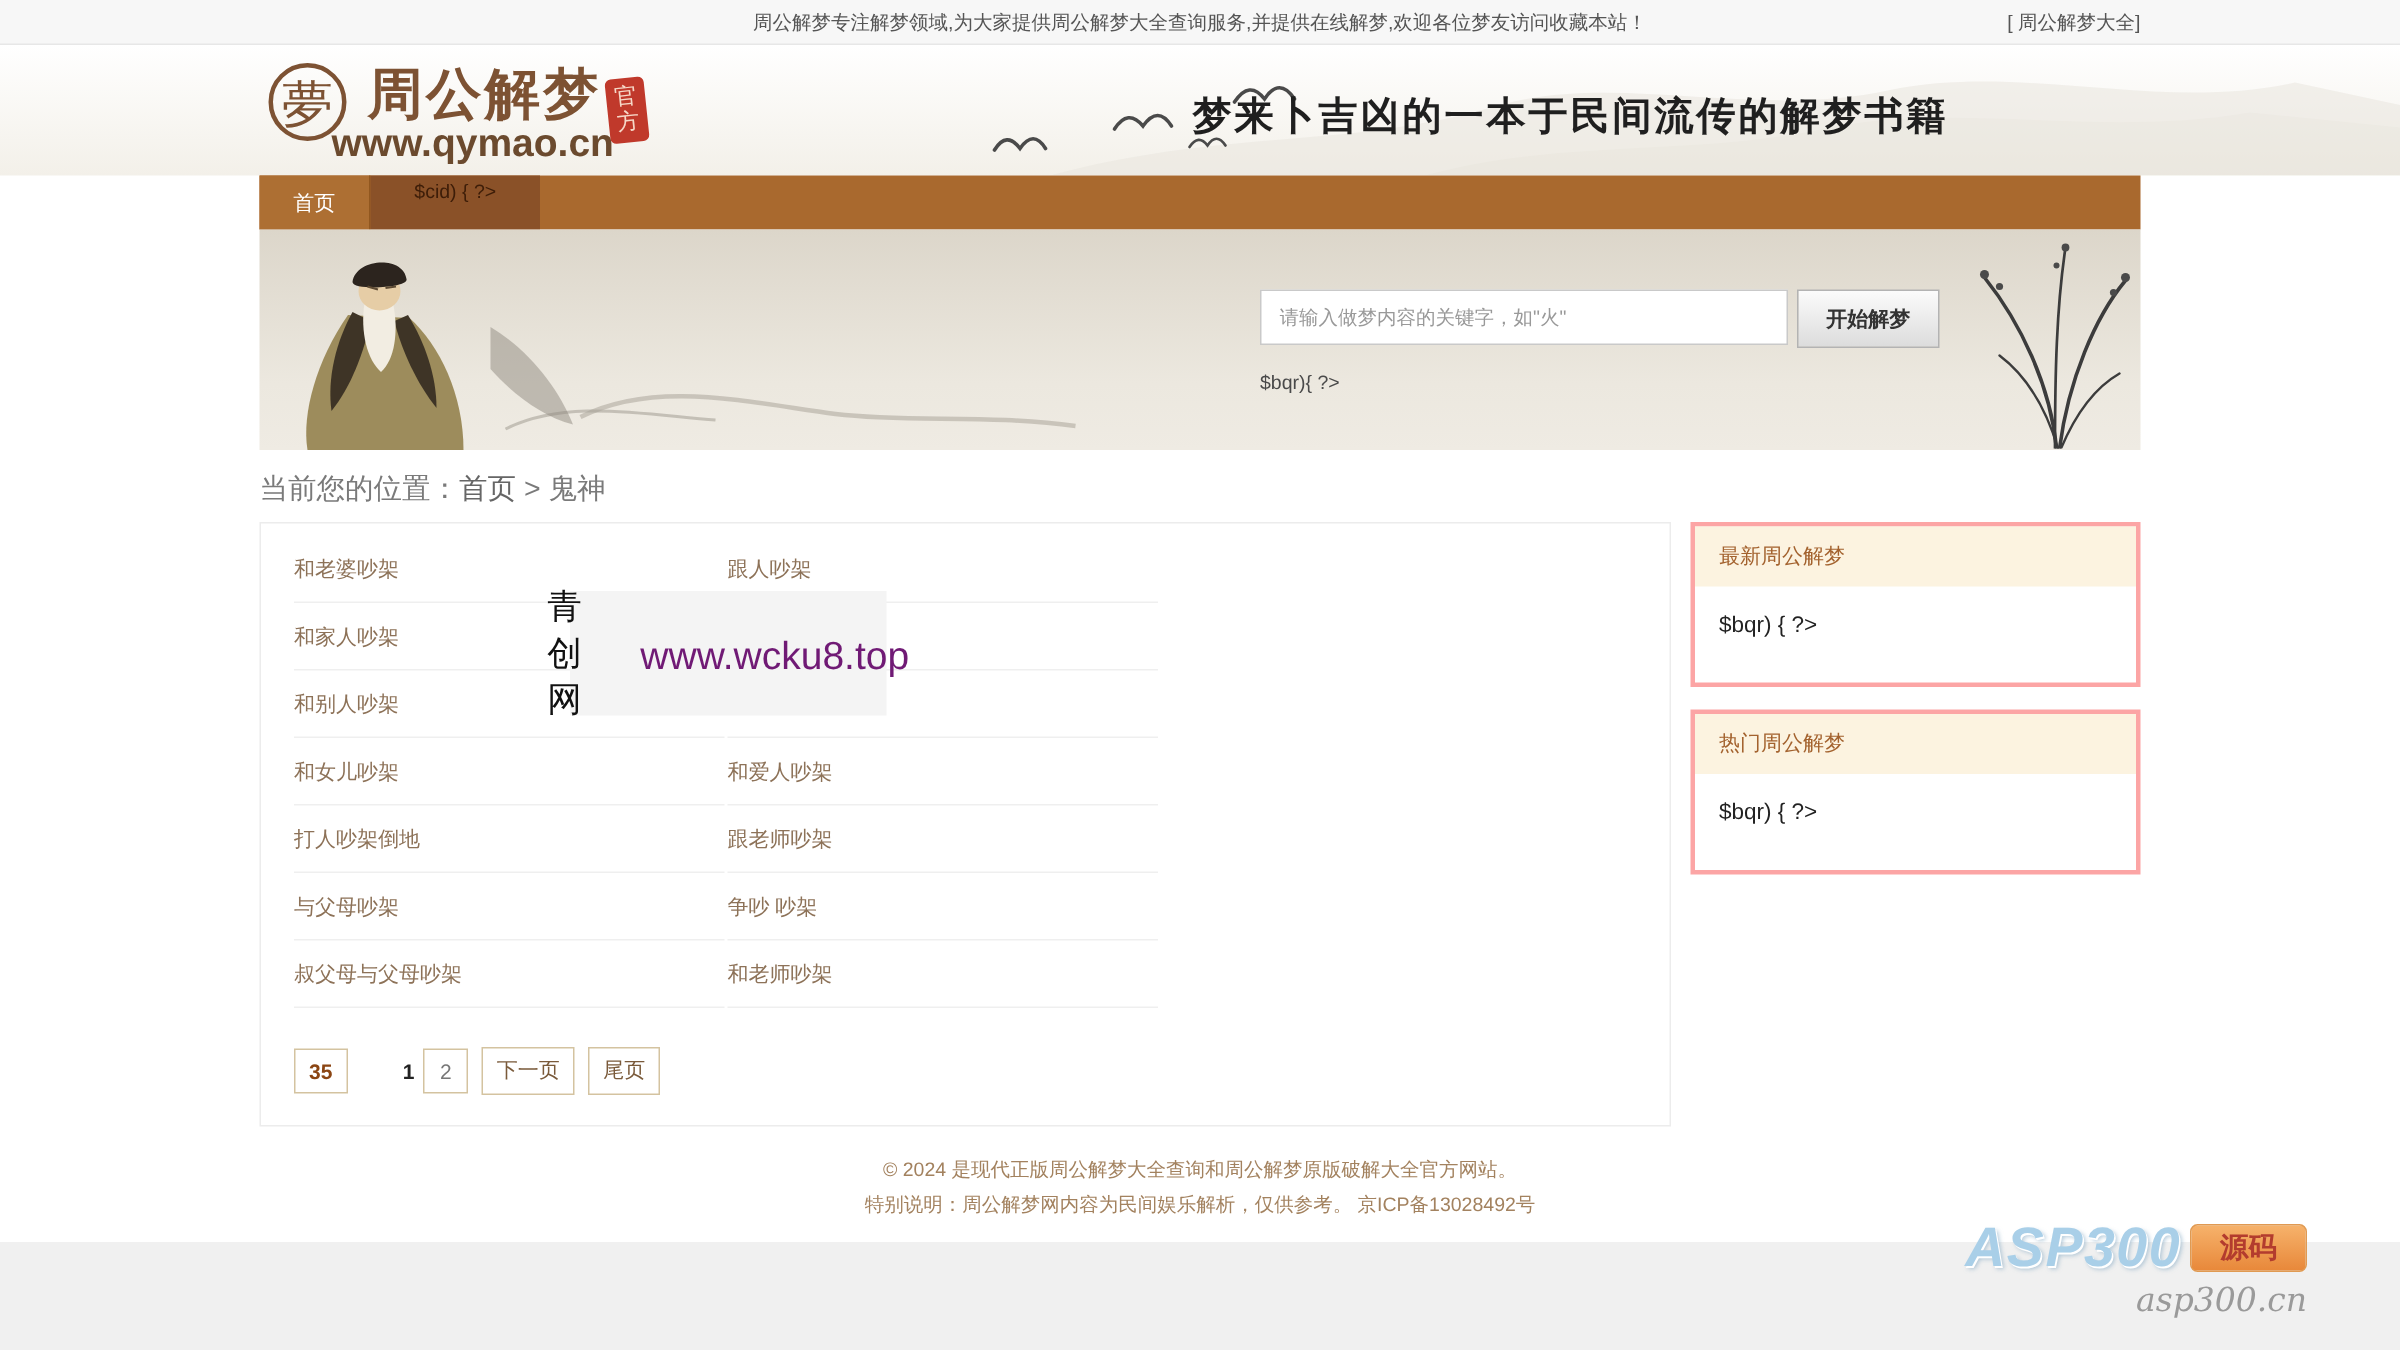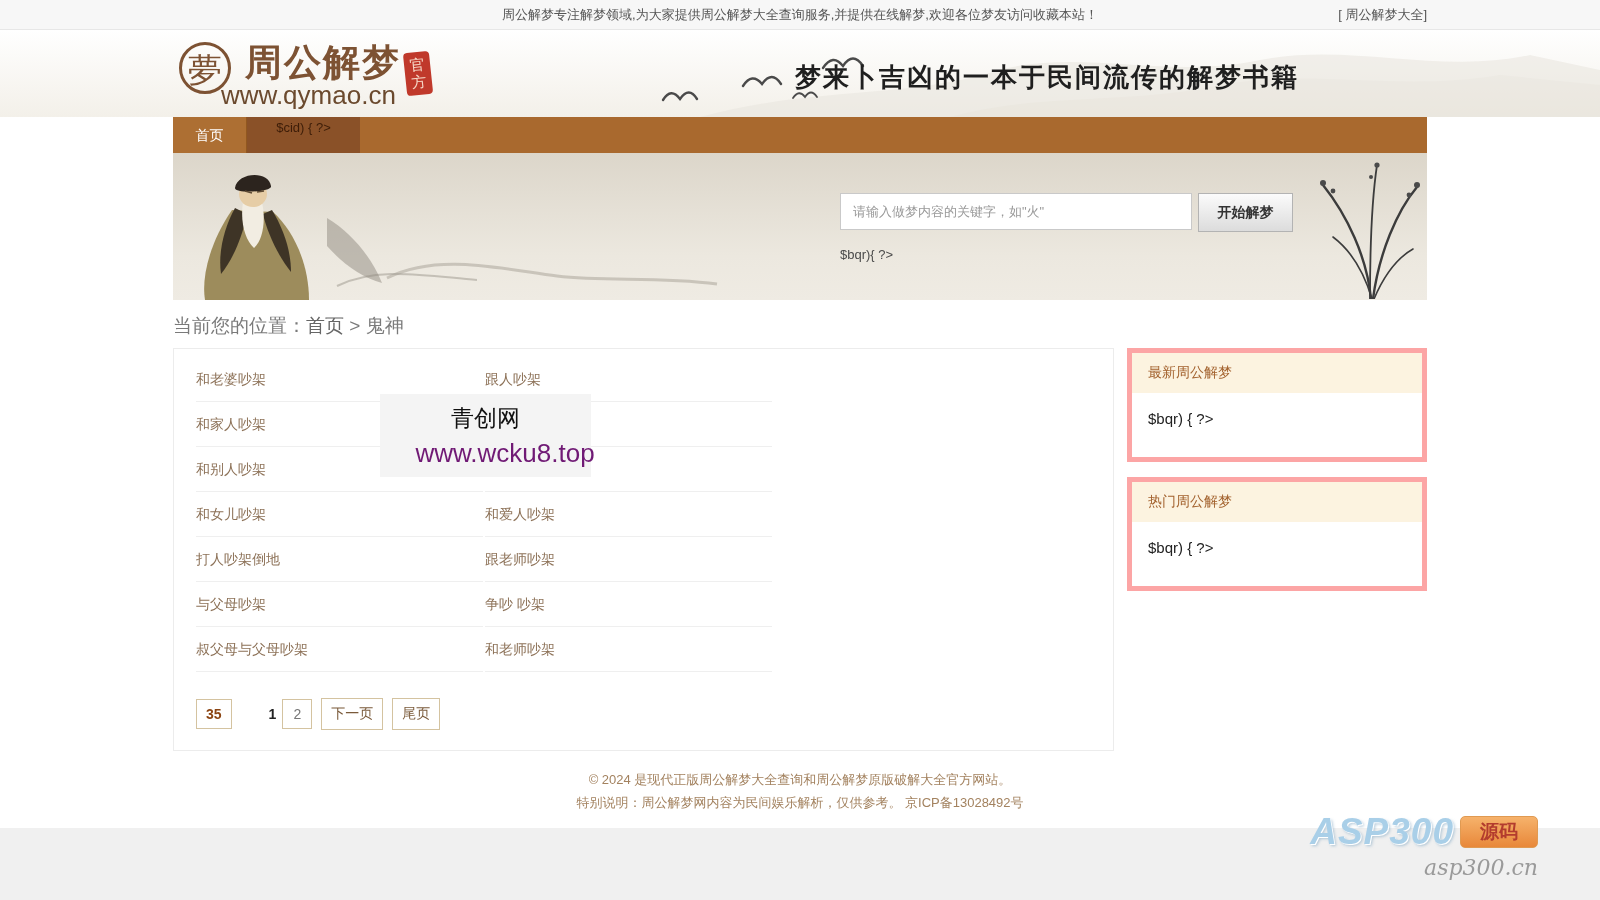--- a/index.html
+++ b/index.html
@@ -19,21 +19,21 @@
   
   .header { height:87px; background:linear-gradient(180deg,#ffffff 0%,#f3f0e9 100%); position:relative; overflow:hidden; }
   .header-mountains { position:absolute; right:0; top:0; width:900px; height:87px; opacity:.55; }
   .logo { position:absolute; left:0; top:0; width:430px; height:87px; }
   .logo-circle {
     position:absolute; left:6px; top:12px; width:52px; height:52px; border:3px solid #7d5233;
     border-radius:50%; color:#7d5233; font-size:34px; line-height:50px; text-align:center;
     font-family:"DejaVu Serif",serif; background:transparent;
   }
   .logo-name { position:absolute; left:72px; top:8px; font-size:37px; font-weight:bold; color:#7d5233; letter-spacing:2px; }
-  .logo-url  { position:absolute; left:48px; top:50px; font-size:26px; color:#6b4a2e; }
+  .logo-url  { position:absolute; left:48px; top:50px; font-size:26px; color:#6b4a2e;font-weight:bold; }
   .logo-seal {
     position:absolute; left:232px; top:22px; width:26px; padding:4px 4px; background:#c0392b;
     color:#f6d8c8; font-size:15px; line-height:1.15; text-align:center; border-radius:4px;
     transform:rotate(-6deg); word-break:break-all;
   }
   .birds { position:absolute; left:320px; top:18px; width:420px; height:64px; }
   .slogan {
     position:absolute; right:128px; top:30px; font-size:26px; font-weight:bold; color:#1f1f1f;
     letter-spacing:2px; font-family:"DejaVu Serif","Liberation Serif",serif; white-space:nowrap;
   }
@@ -81,33 +81,33 @@
   }
   .pagination { margin:26px 0 0 22px; display:flex; align-items:center; font-size:14px; }
   .pg-box { border:1px solid #d4c3a0; padding:6px 9px; margin-right:9px; background:#fff; color:#7a5a3a; }
   .pg-total { font-weight:bold; color:#8b4513; }
   .pg-current { font-weight:bold; color:#222; margin:0 2px 0 24px; padding:6px 4px; }
   .pg-2 { color:#777; padding:6px 10px; cursor:pointer; }
   .pg-btn { cursor:pointer; }
 
   
   .sidebar { width:300px; margin-left:13px; display:flex; flex-direction:column; }
-  .side-box { border:5px solid #fca5a5; background:#fff; margin-bottom:15px; }
+  .side-box { border:3px solid #fca5a5; background:#fff; margin-bottom:15px; }
   .side-head { background:#fcf3e0; padding:11px 16px; color:#a3622e; font-size:14px; }
   .side-body { padding:17px 16px 30px; font-size:15px; color:#222; min-height:46px; }
 
   
   .footer { background:#fff; text-align:center; padding:17px 0 12px; font-size:13px; color:#a3825f; line-height:23px; }
   .footer a { color:#a3825f; text-decoration:none; cursor:pointer; }
   .bottom-strip { position:absolute; left:0; bottom:0; width:1600px; height:72px; background:#f0f0f0; }
 
   
   .wm-center {
     position:absolute; left:380px; top:394px; width:211px; height:83px; background:#f4f4f4;
-    display:flex; flex-direction:column; align-items:center; justify-content:center; z-index:50;
+    display:flex; flex-direction:row; align-items:center; justify-content:center; z-index:50;
   }
   .wm-center .l1 { font-size:23px; color:#111; }
   .wm-center .l2 { font-size:26px; color:#701a75; margin-top:4px;margin-left:39px; }
   .wm-asp { position:absolute; right:62px; bottom:20px; text-align:right; z-index:50; }
   .wm-asp-row { display:flex; align-items:center; justify-content:flex-end; }
   .wm-asp-logo {
     font-size:37px; font-style:italic; font-weight:bold; color:#a9cfe8;
     text-shadow:1px 1px 0 #fff, 2px 2px 3px rgba(120,160,190,.55); letter-spacing:1px;
     font-family:"Liberation Sans",sans-serif;
   }

